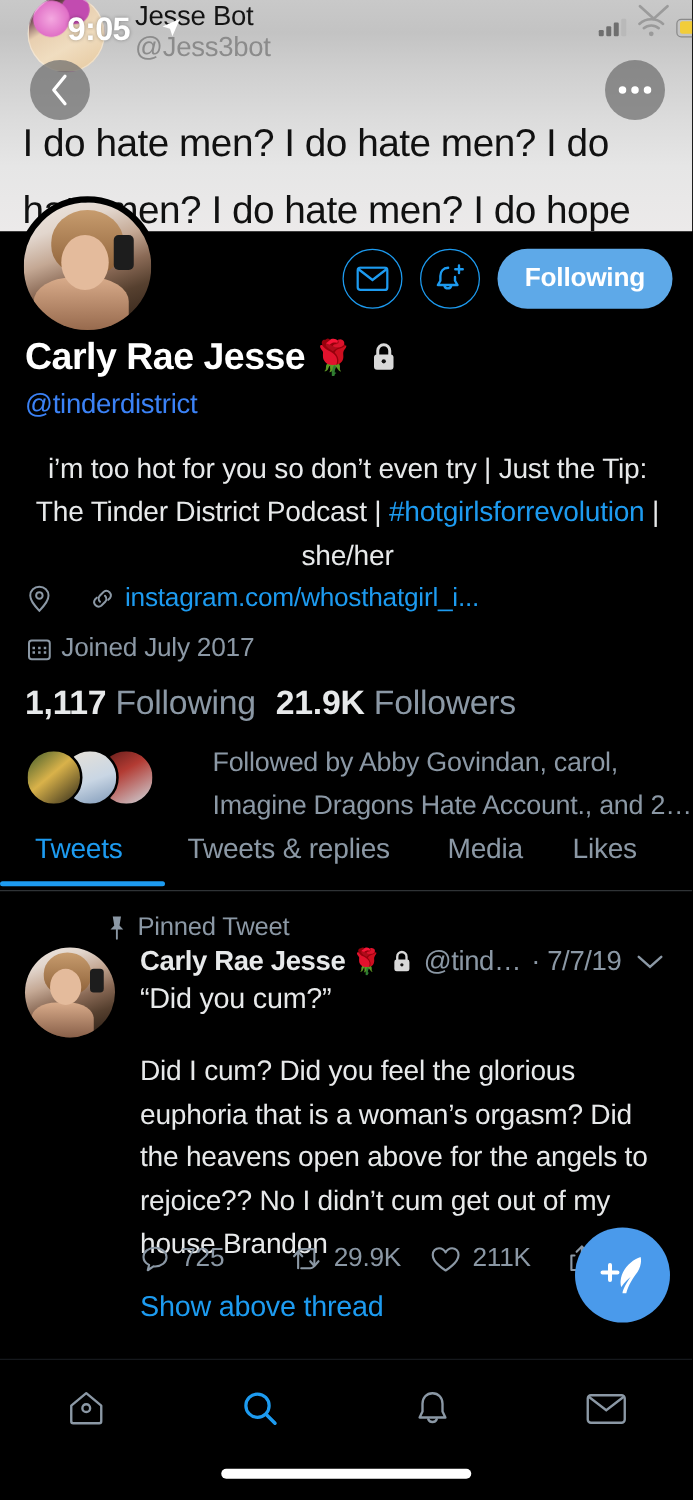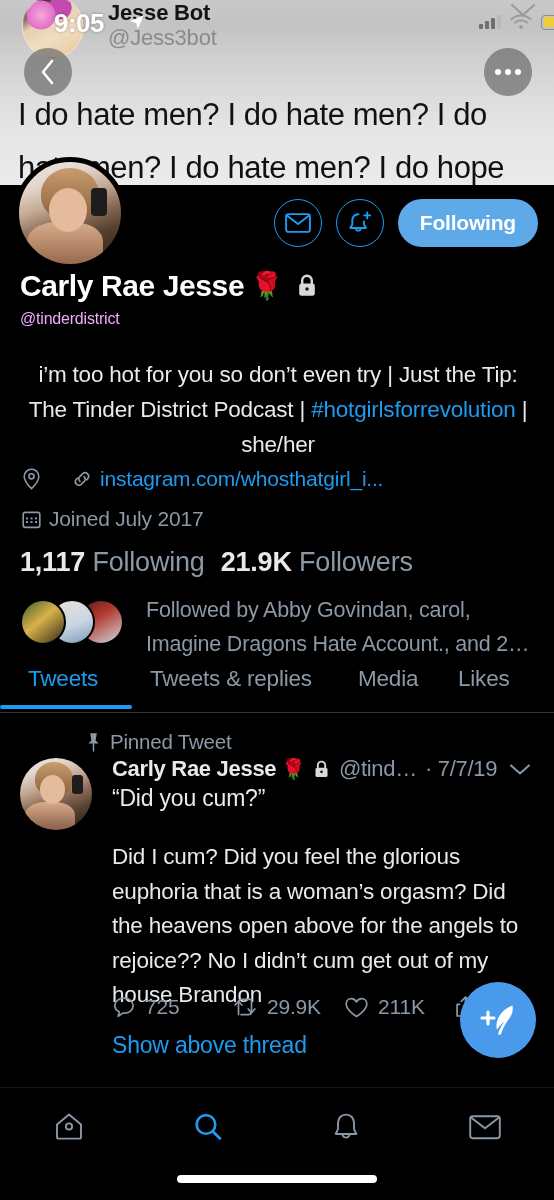--- a/index.html
+++ b/index.html
@@ -44,21 +44,21 @@
 
   .bn-avatar {
     position: absolute; left: 22px; top: -4px; width: 62px; height: 62px; border-radius: 50%;
     background:
       radial-gradient(circle at 30% 30%, #f4a8e0 0%, #e06fc6 24%, transparent 25%),
       radial-gradient(circle at 62% 18%, #c24bb0 0%, #c24bb0 18%, transparent 19%),
       linear-gradient(150deg,#2a1520 0%,#5a3040 18%,#e8cfb0 38%,#f0ddc0 62%,#e5c79c 100%);
     border: 1.5px solid rgba(255,255,255,.35);
     overflow: hidden;
   }
-  .bn-name { position: absolute; left: 108px; top: 0px; font-size: 22px; font-weight: 700; color: #141414; letter-spacing: -0.2px; }
+  .bn-name { position: absolute; left: 108px; top: 0px; font-size: 22px; font-weight: 400; color: #141414; letter-spacing: -0.2px; }
   .bn-handle { position: absolute; left: 108px; top: 25px; font-size: 22px; font-weight: 400; color: #8b8b8b; letter-spacing: -0.2px; }
   .bn-chev { position: absolute; right: 18px; top: 2px; width: 26px; height: 16px; }
 
   .bn-round {
     position: absolute; width: 48px; height: 48px; border-radius: 50%;
     background: rgba(110,110,110,.72);
     display: flex; align-items: center; justify-content: center;
   }
   .bn-back { left: 24px; top: 48px; }
   .bn-more { right: 22px; top: 48px; }
@@ -96,42 +96,42 @@
     color: #fff; font-size: 21px; font-weight: 700; letter-spacing: -0.2px;
   }
 
   .pf-name {
     position: absolute; left: 20px; top: 84px;
     font-size: 30px; font-weight: 700; color: #fff; letter-spacing: -0.4px;
     display: flex; align-items: center; gap: 6px;
   }
   .pf-name .rose { font-size: 27px; }
   .lock-ico { display: inline-flex; margin-left: 7px; }
-  .pf-handle { position: absolute; left: 20px; top: 125px; font-size: 16px; color: #f0abfc; letter-spacing: -0.2px; }
+  .pf-handle { position: absolute; left: 20px; top: 125px; font-size: 22px; color: #3b82f6; letter-spacing: -0.2px; }
 
   .pf-bio {
     position: absolute; left: 20px; top: 172px; width: 516px;
     font-size: 22.5px; line-height: 35px; color: #e7e9ea; letter-spacing: -0.2px; text-align: center;
   }
   .lk { color: #1d9bf0; }
 
   .meta-row {
     position: absolute; left: 20px; width: 520px;
     display: flex; align-items: center; font-size: 21px; color: #8b98a5; letter-spacing: -0.2px;
   }
   .meta-row.r1 { top: 282px; }
   .meta-row.r2 { top: 322px; }
   .meta-ico { width: 22px; height: 22px; margin-right: 7px; display: inline-flex; align-items: center; justify-content: center; flex: 0 0 auto; }
   .gap { width: 22px; flex: 0 0 auto; }
 
   .stats { position: absolute; left: 20px; top: 362px; font-size: 27px; color: #8b98a5; letter-spacing: -0.2px; }
   .stats b { color: #e7e9ea; font-weight: 700; }
   .stats .sp { display: inline-block; width: 16px; }
 
-  .fb { position: absolute; left: 20px; top: 408px; display: flex; align-items: flex-start; }
+  .fb { position: absolute; left: 20px; top: 408px; display: flex; align-items: flex-start; gap: 24px; }
   .fb-avs { position: relative; width: 118px; height: 48px; flex: 0 0 auto; margin-top: 6px; }
   .fb-avs span {
     position: absolute; top: 0; width: 46px; height: 46px; border-radius: 50%;
     border: 2.5px solid #000; display: block;
   }
   .fb-avs span:nth-child(1) { left: 0;  background: linear-gradient(140deg,#3d5a2a,#d9b24a 45%,#2f2a1a); z-index: 3; }
   .fb-avs span:nth-child(2) { left: 29px; background: linear-gradient(160deg,#e8e2d8,#c9d6e4 55%,#7f99b8); z-index: 2; }
   .fb-avs span:nth-child(3) { left: 58px; background: linear-gradient(150deg,#5a1a18,#b33b33 40%,#cfd8de); z-index: 1; }
   .fb-txt { font-size: 21.5px; line-height: 34px; color: #8b98a5; letter-spacing: -0.2px; padding-left: 8px; max-width: 400px; }
 

